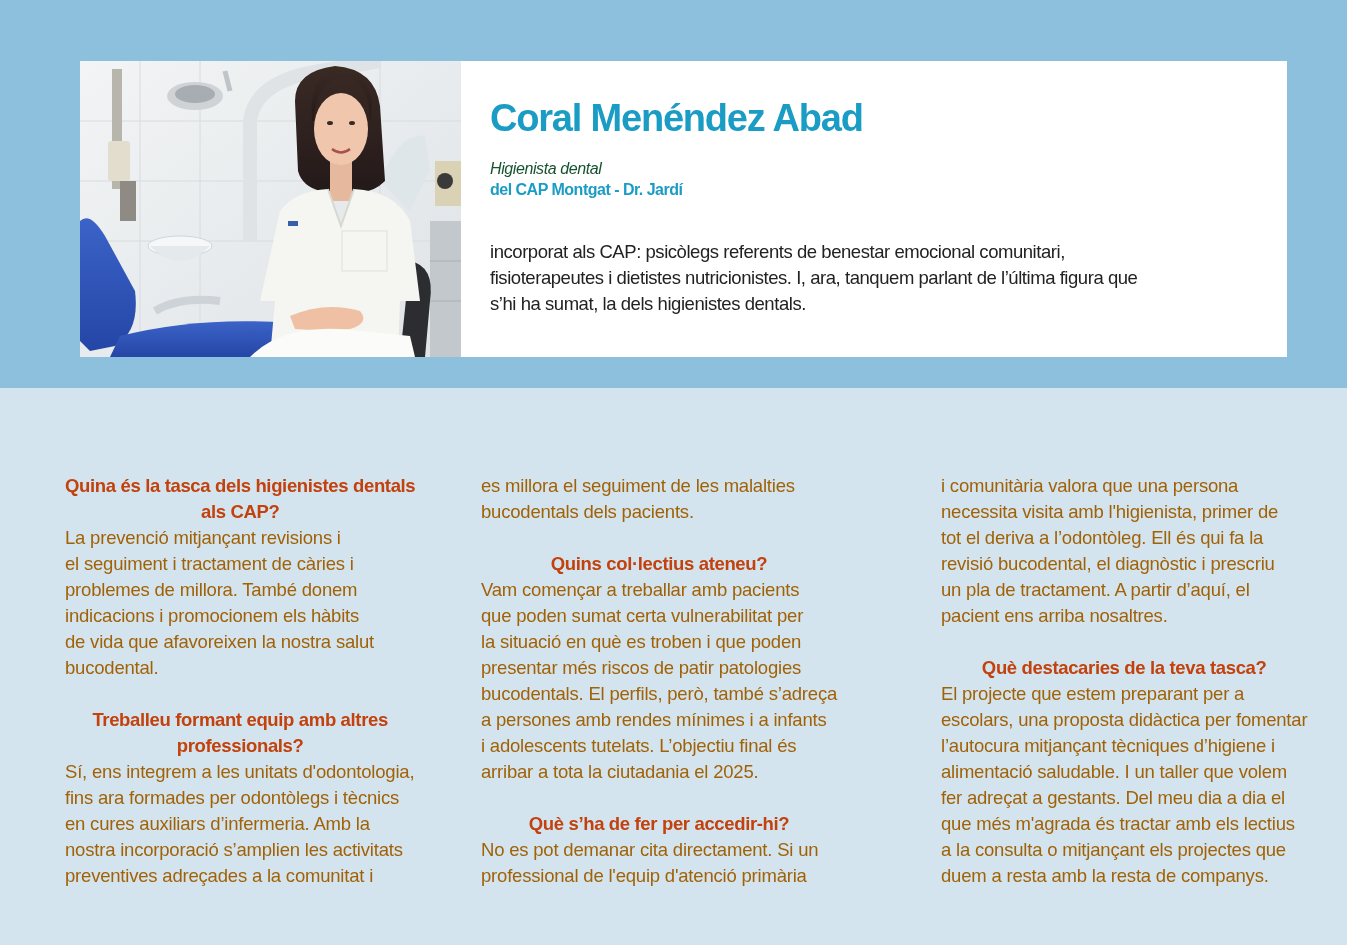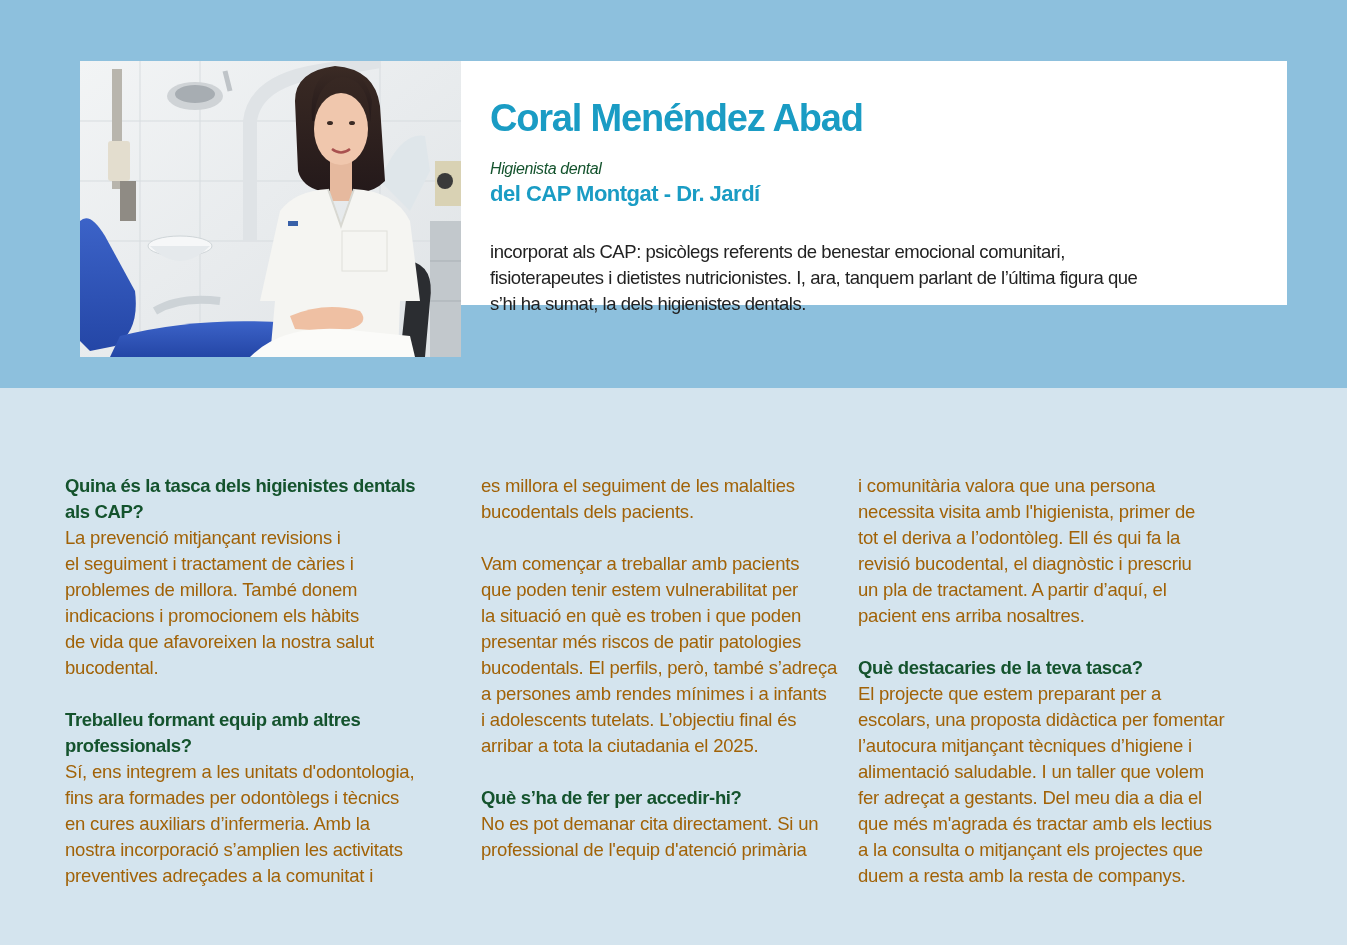--- a/index.html
+++ b/index.html
@@ -8,21 +8,21 @@
     background: #D4E4EE;
     font-family: "Liberation Sans", "DejaVu Sans", sans-serif;
     color: #2a2a2a;
     position: relative;
   }
   .top-band {
     position: absolute; left: 0; top: 0; width: 1347px; height: 388px;
     background: #8DC0DD;
   }
   .card {
-    position: absolute; left: 80px; top: 61px; width: 1207px; height: 244px;
+    position: absolute; left: 80px; top: 61px; width: 1207px; height: 296px;
     background: #ffffff;
   }
   .photo {
     position: absolute; left: 0; top: 0; width: 381px; height: 296px;
     overflow: hidden; background: #e9ecee;
   }
   .photo svg { display: block; width: 381px; height: 296px; }
   .card-text {
     position: absolute; left: 410px; top: 0; right: 40px; height: 296px;
   }
@@ -32,41 +32,41 @@
     letter-spacing: -1.2px;
     font-family: "Liberation Sans", sans-serif;
   }
   .role {
     position: absolute; top: 99px; left: 0;
     font-size: 16px; font-style: italic; color: #14532d;
     letter-spacing: -0.4px;
   }
   .place {
     position: absolute; top: 120px; left: 0;
-    font-size: 22px; font-weight: bold; color: #1A9CC4;
+    font-size: 16px; font-weight: bold; color: #1A9CC4;
     letter-spacing: -0.5px;
   }
   .intro {
     position: absolute; top: 178px; left: 0;
     font-size: 18.5px; line-height: 26px; color: #222;
     letter-spacing: -0.45px;
   }
   .intro .line { display: block; white-space: nowrap; }
 
   .columns { position: absolute; top: 473px; left: 0; width: 1347px; }
   .col {
     position: absolute; top: 0;
     font-size: 18.5px; line-height: 26px;
   }
   .col1 { left: 65px; }
   .col2 { left: 481px; }
-  .col3 { left: 858px; }
+  .col3 { left: 941px; }
   .line { display: block; white-space: nowrap; }
   .q .line {
-    color: #14532d; font-weight: bold; letter-spacing: -0.35px;
+    color: #c2410c; font-weight: bold; letter-spacing: -0.35px; text-align: center;
   }
   .a .line { color: #a16207; letter-spacing: -0.2px; }
   .gap { display: block; height: 26px; }
 </style>
 </head>
 <body>
 
 <div class="top-band"></div>
 
 <div class="card">
@@ -188,23 +188,26 @@
         <span class="line">nostra incorporació s’amplien les activitats</span>
         <span class="line">preventives adreçades a la comunitat i</span>
       </div>
     </div>
   <div class="col col2">
       <div class="a">
         <span class="line">es millora el seguiment de les malalties</span>
         <span class="line">bucodentals dels pacients.</span>
       </div>
       <span class="gap"></span>
+      <div class="q">
+        <span class="line">Quins col·lectius ateneu?</span>
+      </div>
       <div class="a">
         <span class="line">Vam començar a treballar amb pacients</span>
-        <span class="line">que poden tenir estem vulnerabilitat per</span>
+        <span class="line">que poden sumat certa vulnerabilitat per</span>
         <span class="line">la situació en què es troben i que poden</span>
         <span class="line">presentar més riscos de patir patologies</span>
         <span class="line">bucodentals. El perfils, però, també s’adreça</span>
         <span class="line">a persones amb rendes mínimes i a infants</span>
         <span class="line">i adolescents tutelats. L’objectiu final és</span>
         <span class="line">arribar a tota la ciutadania el 2025.</span>
       </div>
       <span class="gap"></span>
       <div class="q">
         <span class="line">Què s’ha de fer per accedir-hi?</span>

